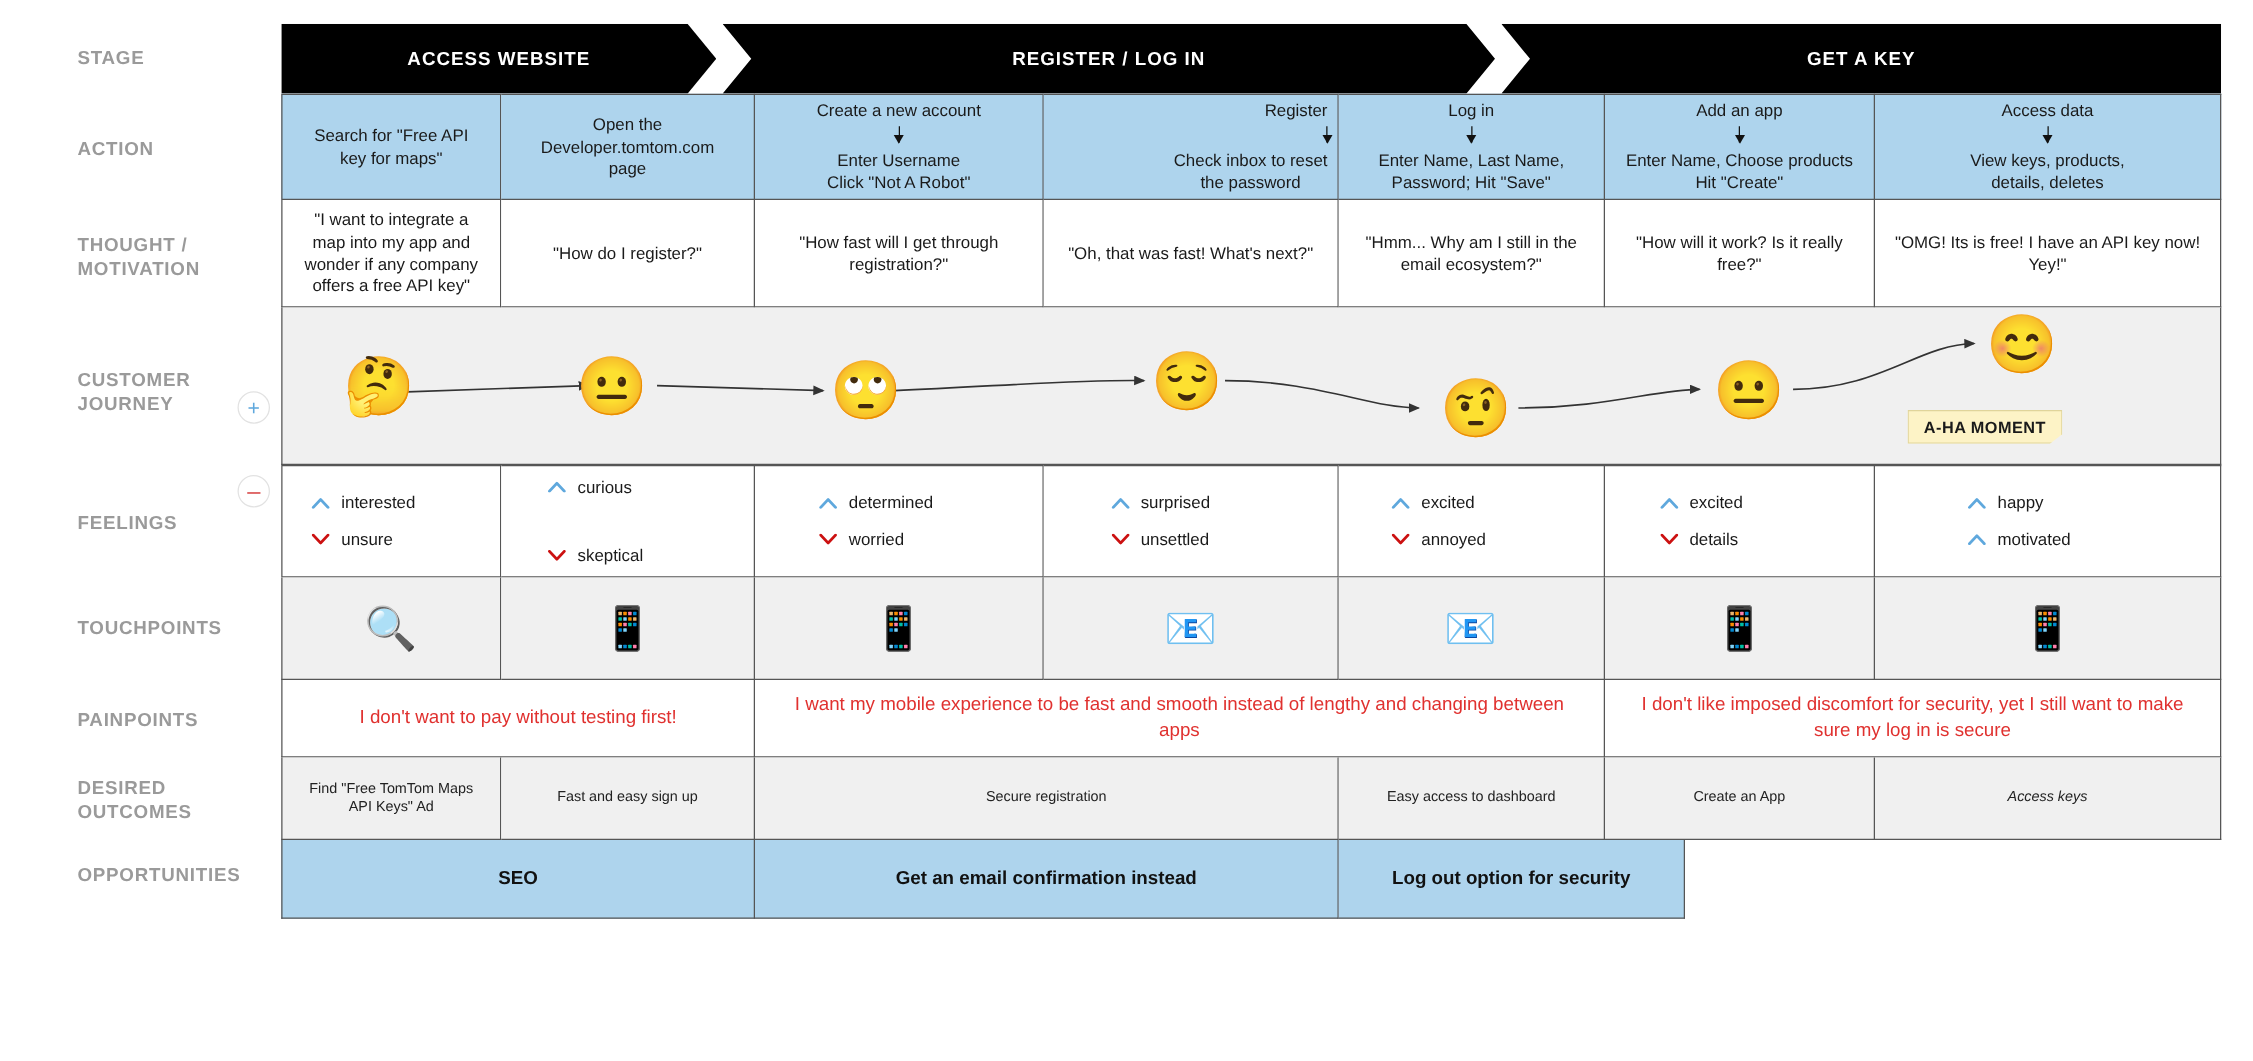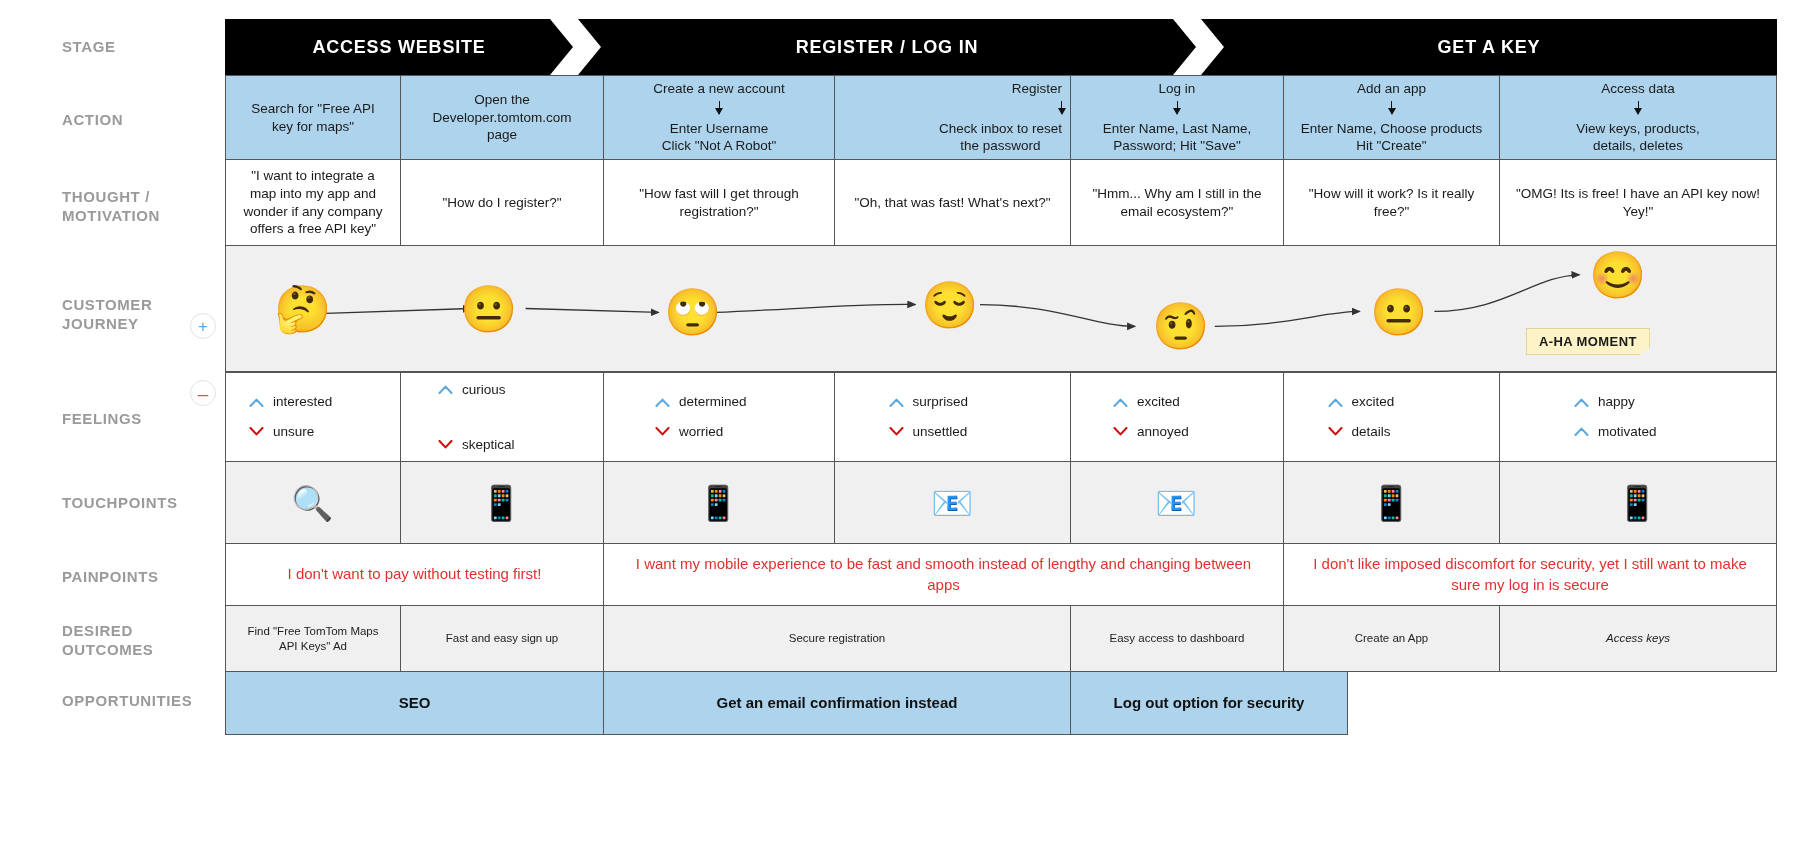--- a/index.html
+++ b/index.html
@@ -58,21 +58,21 @@
     height: 56px;
     display: block;
     background: transparent;
   }
   .stage-chev {
     position: absolute;
     top: 0;
     height: 56px;
     background: #000000;
     color: #ffffff;
-    font-size: 18px;
+    font-size: 15px;
     font-weight: bold;
     letter-spacing: 0.8px;
     display: flex;
     align-items: center;
     justify-content: center;
   }
   .stage-chev.c0 {
     left: 0; width: 348px;
     clip-path: polygon(0 0, 325px 0, 348px 50%, 325px 100%, 0 100%);
   }

